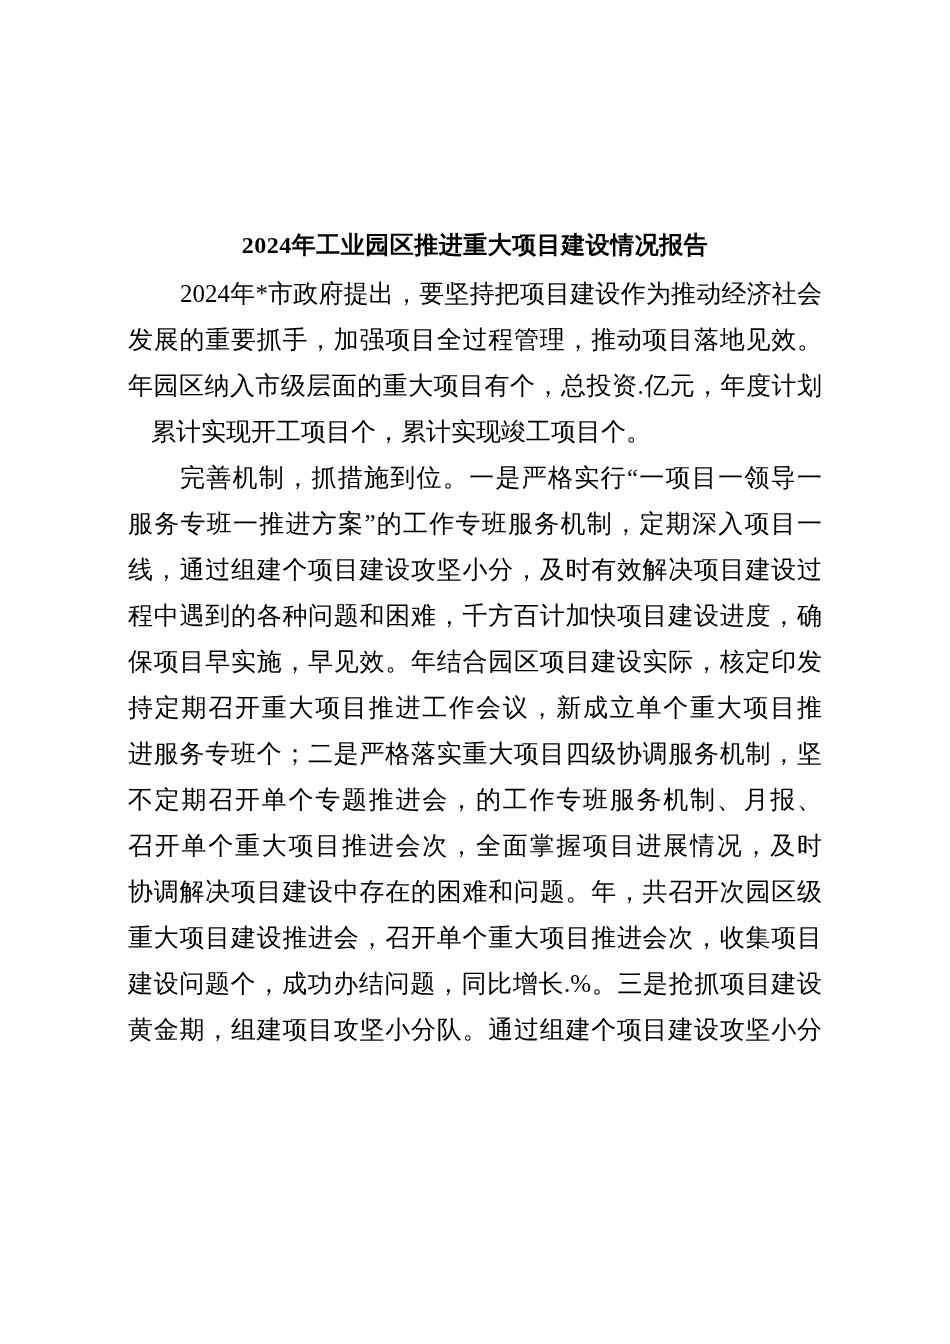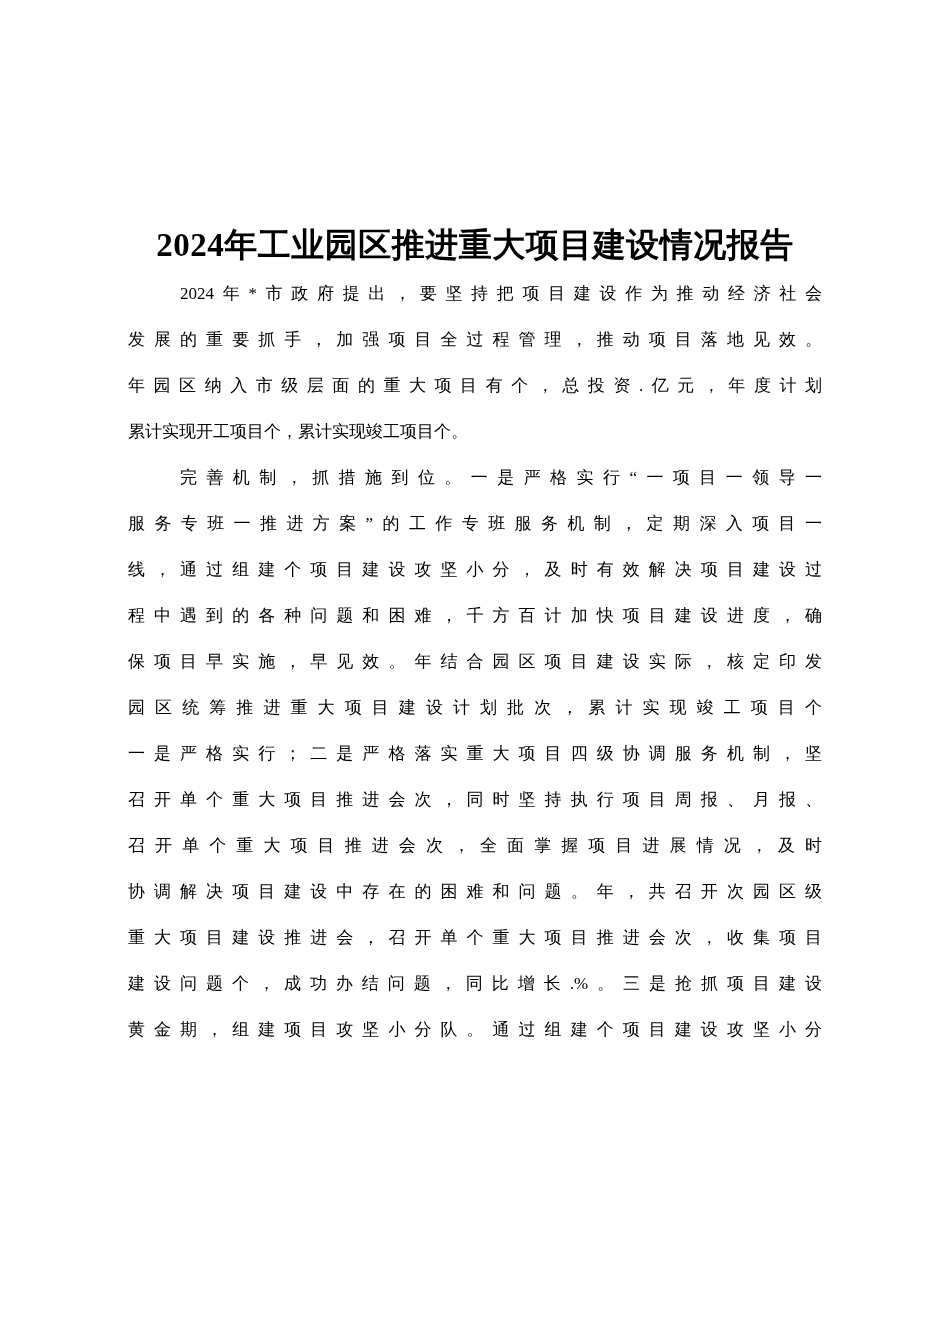--- a/index.html
+++ b/index.html
@@ -16,64 +16,65 @@
   }
   .page {
     box-sizing: border-box;
     width: 950px;
     height: 1344px;
     padding: 222px 128px 0 128px;
     background: #ffffff;
   }
   .doc-title {
     margin: 0 0 3px 0;
-    font-size: 33px;
+    font-size: 24px;
     font-weight: bold;
     line-height: 46px;
     text-align: center;
     letter-spacing: 0.5px;
     white-space: nowrap;
   }
   .doc-body {
     width: 694px;
   }
   .text-line {
-    font-size: 17px;
+    font-size: 25px;
     line-height: 46px;
     height: 46px;
     overflow: hidden;
     text-align: justify;
     
     text-align-last: justify;
   }
   .text-line.para-first {
     text-indent: 52px;
   }
   .text-line.para-end {
     
     text-align-last: left;
+    margin-left: 23px;
   }
 </style>
 </head>
 <body>
 
 <div class="page">
   <h1 class="doc-title">2024年工业园区推进重大项目建设情况报告</h1>
   <div class="doc-body">
       <div class="text-line para-first">2024年*市政府提出，要坚持把项目建设作为推动经济社会</div>
       <div class="text-line">发展的重要抓手，加强项目全过程管理，推动项目落地见效。</div>
       <div class="text-line">年园区纳入市级层面的重大项目有个，总投资.亿元，年度计划</div>
       <div class="text-line para-end">累计实现开工项目个，累计实现竣工项目个。</div>
       <div class="text-line para-first">完善机制，抓措施到位。一是严格实行“一项目一领导一</div>
       <div class="text-line">服务专班一推进方案”的工作专班服务机制，定期深入项目一</div>
       <div class="text-line">线，通过组建个项目建设攻坚小分，及时有效解决项目建设过</div>
       <div class="text-line">程中遇到的各种问题和困难，千方百计加快项目建设进度，确</div>
       <div class="text-line">保项目早实施，早见效。年结合园区项目建设实际，核定印发</div>
-      <div class="text-line">园区统筹推进重大项目建设计划批次，累计实现竣工项目个</div>
-      <div class="text-line">一是严格实行；二是严格落实重大项目四级协调服务机制，坚</div>
-      <div class="text-line">召开单个重大项目推进会次，同时坚持执行项目周报、月报、</div>
+      <div class="text-line">持定期召开重大项目推进工作会议，新成立单个重大项目推</div>
+      <div class="text-line">进服务专班个；二是严格落实重大项目四级协调服务机制，坚</div>
+      <div class="text-line">不定期召开单个专题推进会，的工作专班服务机制、月报、</div>
       <div class="text-line">召开单个重大项目推进会次，全面掌握项目进展情况，及时</div>
       <div class="text-line">协调解决项目建设中存在的困难和问题。年，共召开次园区级</div>
       <div class="text-line">重大项目建设推进会，召开单个重大项目推进会次，收集项目</div>
       <div class="text-line">建设问题个，成功办结问题，同比增长.%。三是抢抓项目建设</div>
       <div class="text-line">黄金期，组建项目攻坚小分队。通过组建个项目建设攻坚小分</div>
     </div>
 </div>
 
 </body></html>

